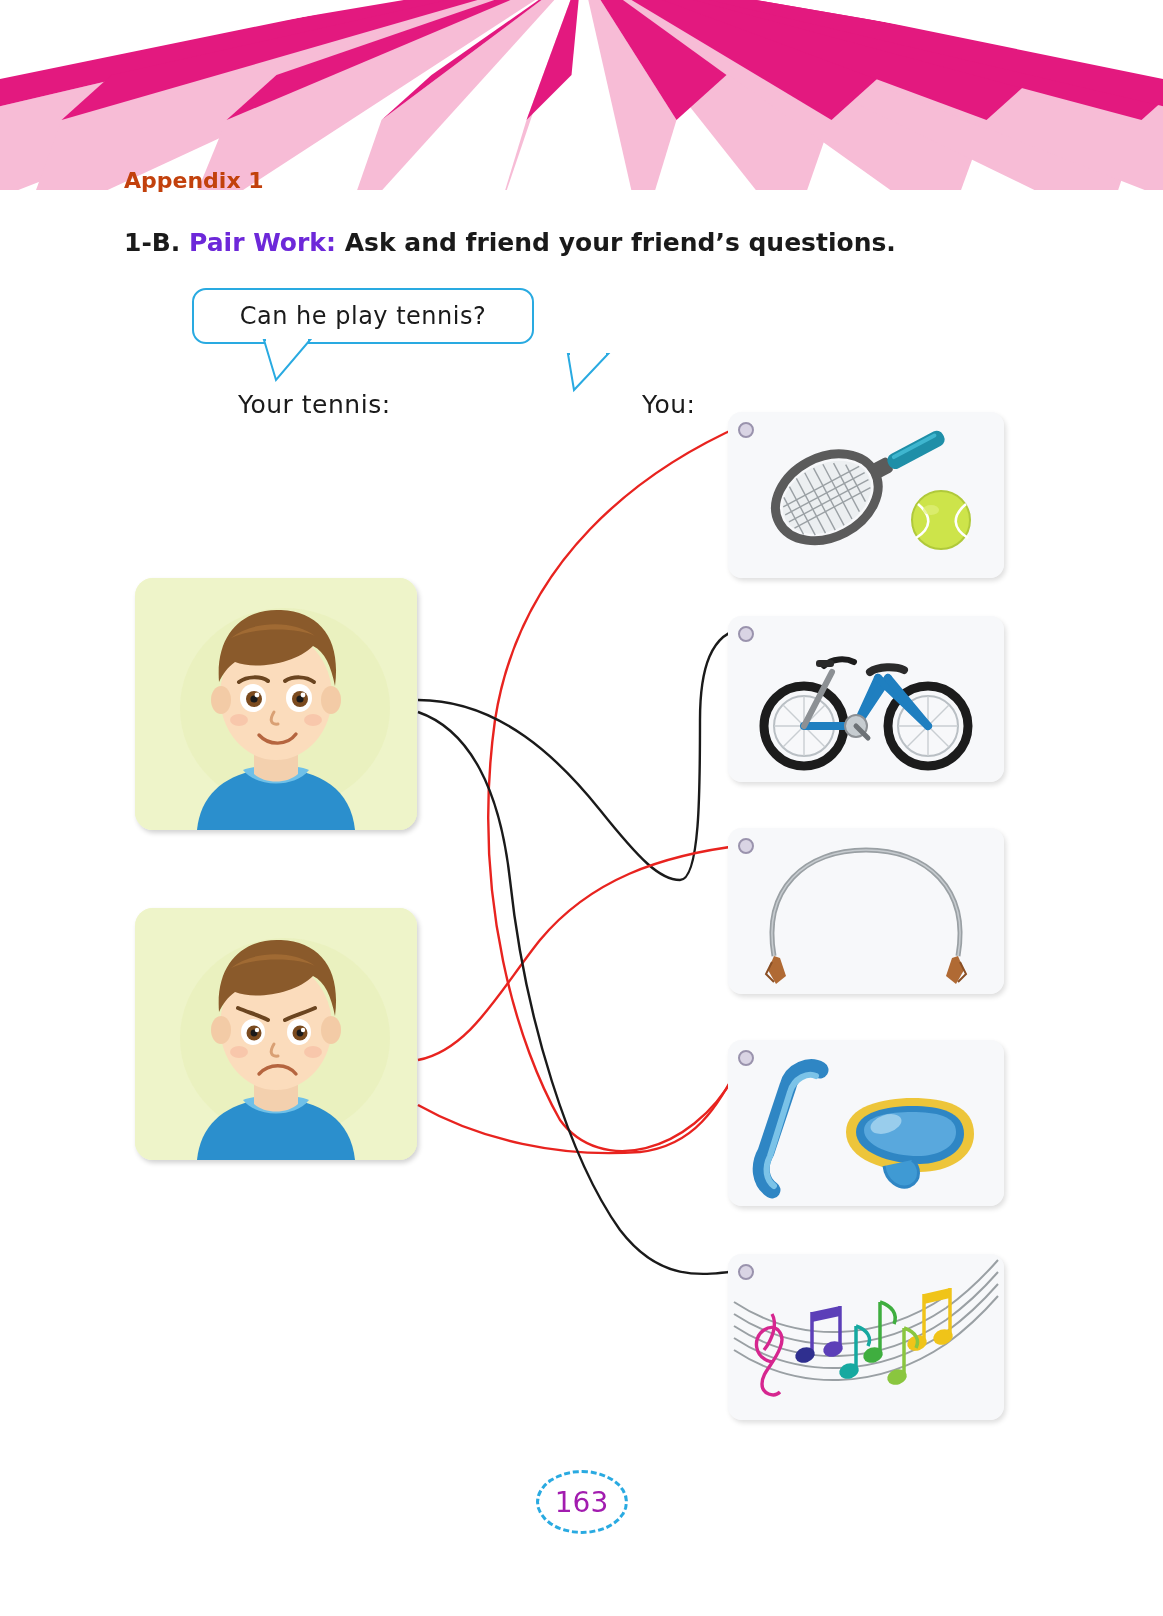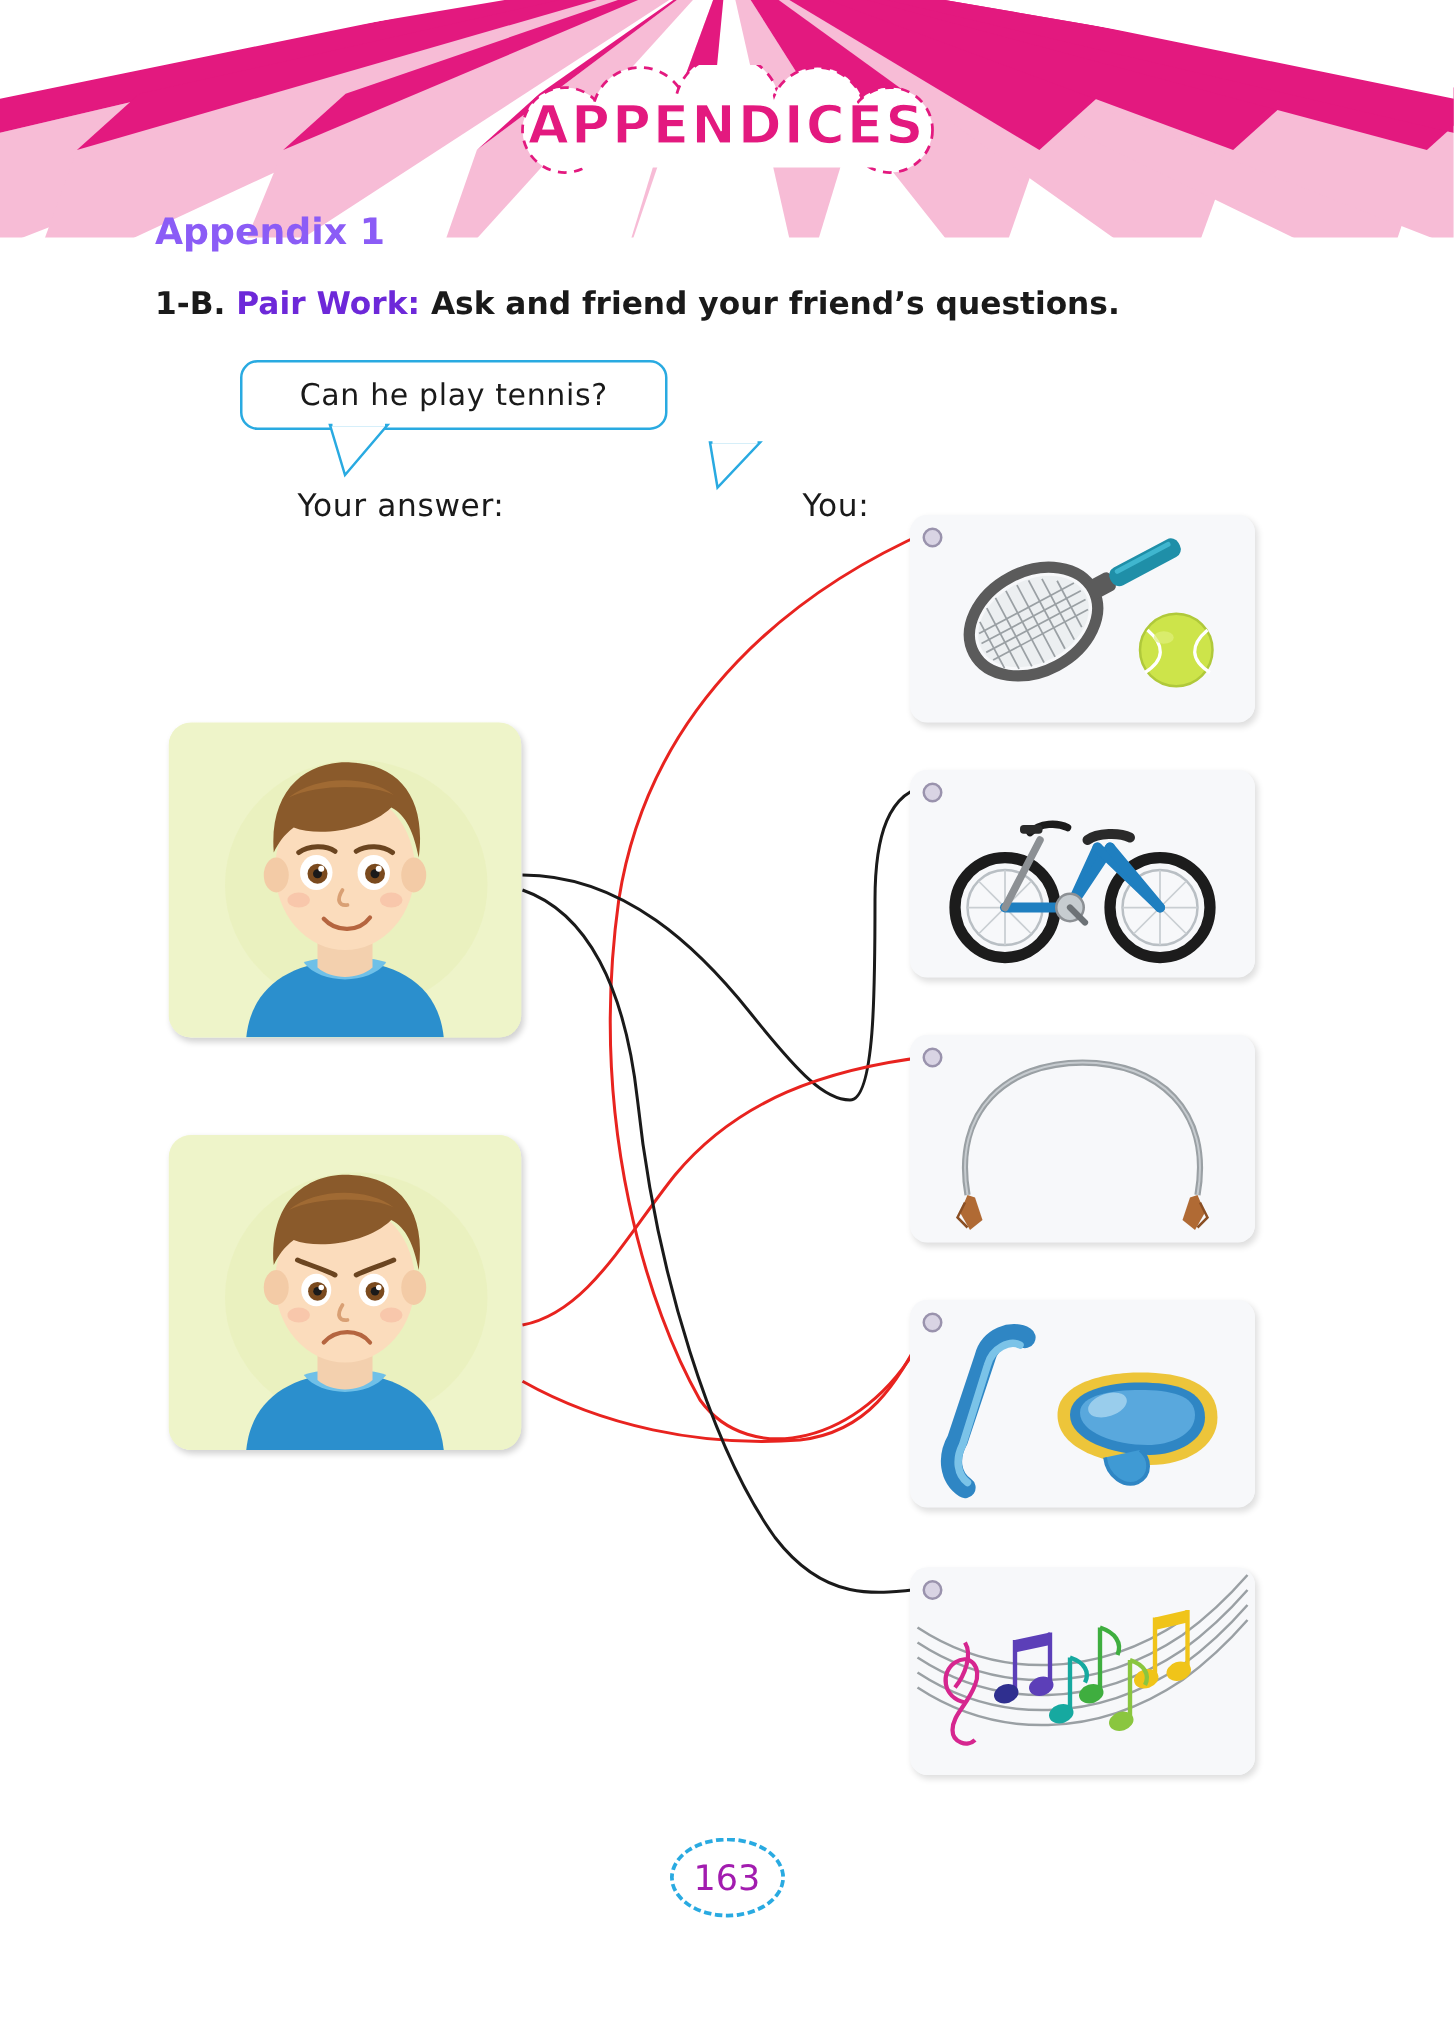--- a/index.html
+++ b/index.html
@@ -51,22 +51,22 @@
     white-space: nowrap;
   }
 
   
   .appendix-label {
     position: absolute;
     top: 168px;
     left: 124px;
     font-family: "DejaVu Sans", sans-serif;
     font-weight: bold;
-    font-size: 29px;
-    color: #8b5cf6;
+    font-size: 22px;
+    color: #c2410c;
   }
   .instruction {
     position: absolute;
     top: 228px;
     left: 124px;
     font-family: "DejaVu Sans", sans-serif;
     font-weight: bold;
     font-size: 25px;
     color: #1a1a1a;
     white-space: nowrap;
@@ -223,59 +223,41 @@
             <polygon points="0,0 640,150 640,110"></polygon>
           </g>
           <g fill="#ffffff">
             <polygon points="0,-10 -660,125 -660,-40 660,-40 660,125"></polygon>
           </g>
         </g>
       </g>
     </svg>
   </div>
 
-  <div class="title-cloud">
-    <svg width="400" height="96" viewBox="0 0 400 96">
-      <g>
-        <circle cx="70" cy="52" r="34" fill="#ffffff" stroke="#e3197f" stroke-width="2.2" stroke-dasharray="7 6"></circle>
-        <circle cx="130" cy="40" r="38" fill="#ffffff" stroke="#e3197f" stroke-width="2.2" stroke-dasharray="7 6"></circle>
-        <circle cx="200" cy="34" r="42" fill="#ffffff" stroke="#e3197f" stroke-width="2.2" stroke-dasharray="7 6"></circle>
-        <circle cx="272" cy="40" r="38" fill="#ffffff" stroke="#e3197f" stroke-width="2.2" stroke-dasharray="7 6"></circle>
-        <circle cx="330" cy="52" r="34" fill="#ffffff" stroke="#e3197f" stroke-width="2.2" stroke-dasharray="7 6"></circle>
-        <rect x="55" y="40" width="292" height="42" rx="20" fill="#ffffff"></rect>
-        <circle cx="70" cy="52" r="30" fill="#ffffff"></circle>
-        <circle cx="130" cy="42" r="34" fill="#ffffff"></circle>
-        <circle cx="200" cy="36" r="38" fill="#ffffff"></circle>
-        <circle cx="272" cy="42" r="34" fill="#ffffff"></circle>
-        <circle cx="330" cy="52" r="30" fill="#ffffff"></circle>
-      </g>
-    </svg>
-    <div class="title-text">APPENDICES</div>
-  </div>
 
   <div class="appendix-label">Appendix 1</div>
 
   <div class="instruction">
     <span>1-B.</span>
     <span class="pair-work">Pair Work:</span>
     <span>Ask and friend your friend’s questions.</span>
   </div>
 
   <div class="bubble" id="bubble-left">Can he play tennis?</div>
   <svg class="bubble-tail" style="top:336px; left:258px;" width="80" height="48">
     <path d="M6,4 L52,4 L18,44 Z" fill="#ffffff" stroke="#29aae1" stroke-width="2"></path>
     <path d="M8,3 L50,3" stroke="#ffffff" stroke-width="4"></path>
   </svg>
 
   <svg class="bubble-tail" style="top:350px; left:560px;" width="70" height="46">
     <path d="M8,4 L48,4 L14,40 Z" fill="#ffffff" stroke="#29aae1" stroke-width="2"></path>
     <path d="M10,3 L46,3" stroke="#ffffff" stroke-width="4"></path>
   </svg>
 
-  <div class="role-label" id="label-friend">Your answer:</div>
+  <div class="role-label" id="label-friend">Your tennis:</div>
   <div class="role-label" id="label-you">You:</div>
 
   <svg id="lines">
 
     <path d="M745,424 C640,470 520,560 495,720 C470,900 520,1050 560,1120 C600,1175 690,1155 735,1075" fill="none" stroke="#e8231f" stroke-width="2.4"></path>
 
     <path d="M418,700 C500,700 560,760 600,810 C640,860 660,880 680,880 C700,880 700,790 700,720 C700,670 710,632 745,628" fill="none" stroke="#1a1a1a" stroke-width="2.4"></path>
 
     <path d="M418,1060 C470,1050 500,990 540,940 C590,880 660,855 745,845" fill="none" stroke="#e8231f" stroke-width="2.4"></path>
 

